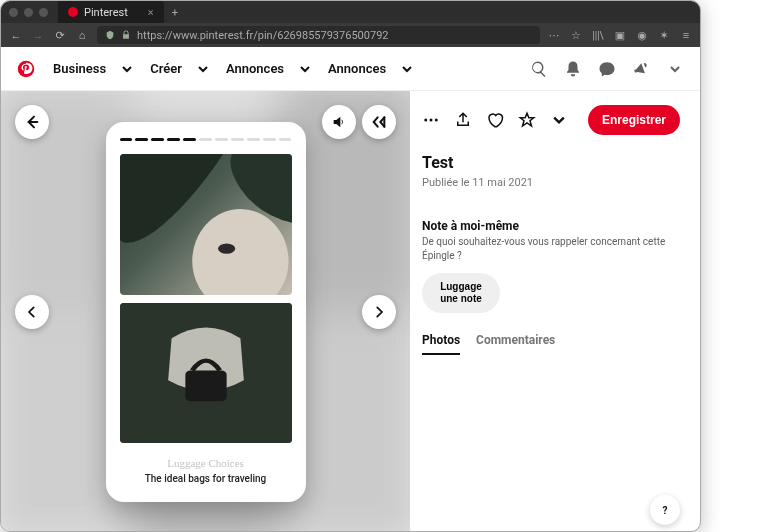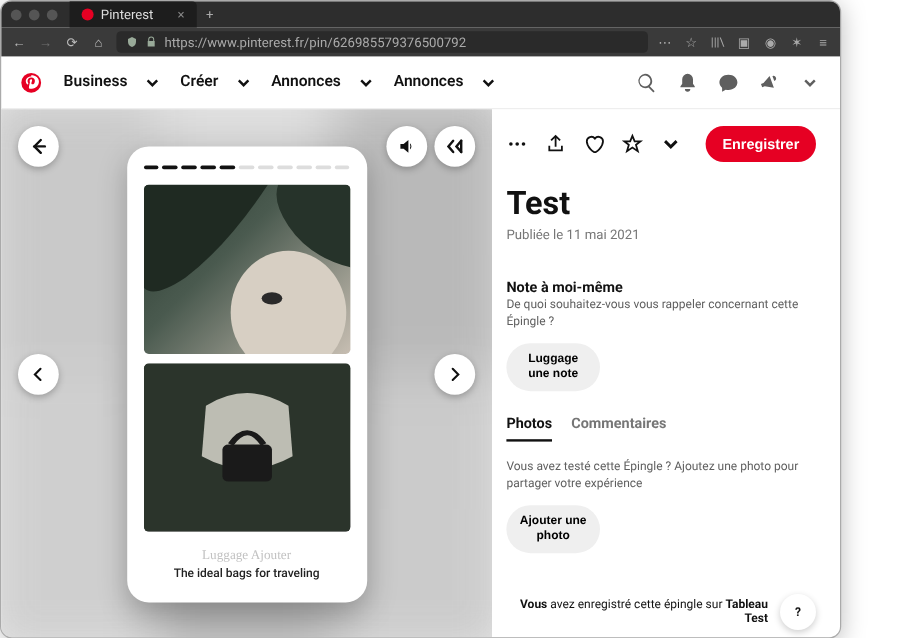--- a/index.html
+++ b/index.html
@@ -54,21 +54,21 @@
   .img2 { background: linear-gradient(180deg,#2c352c 0%, #7b7b73 50%, #2a2a2a 100%);}
   .caption { padding:10px 12px 18px; text-align:center;}
   .cap1 { color:#c2c2c2; font-family:Georgia,serif; font-size:11px; margin-bottom:4px;}
   .cap2 { color:#222; font-size:10px; font-weight:500;}
   
   .right { width:290px; padding:14px 20px 10px 12px; font-size:12px; color:#111; position:relative;}
   .actions { display:flex; align-items:center; gap:14px; margin-bottom:18px;}
   .actions .ic { width:18px; height:18px; cursor:pointer; display:flex; align-items:center; justify-content:center; color:#111;}
   .savebtn { background:#e60023; color:#fff; border:none; border-radius:20px; padding:8px 14px; font-weight:700; font-size:12px; cursor:pointer; margin-left:auto;}
   .chev { margin-left:auto; margin-right:6px; }
-  .title { font-size:27px; font-weight:700; margin-bottom:4px;}
+  .title { font-size:16px; font-weight:700; margin-bottom:4px;}
   .date { color:#767676; font-size:11px; margin-bottom:30px;}
   .section-label { font-weight:700; font-size:12px; margin-bottom:2px;}
   .section-sub { color:#5f5f5f; font-size:10px; line-height:1.4; }
   .row { display:flex; align-items:flex-start; gap:10px; margin-bottom:20px;flex-direction:column;}
   .row .txt { flex:1;}
   .pillbtn { background:#efefef; border:none; border-radius:20px; padding:8px 10px; font-size:10px; font-weight:700; cursor:pointer; text-align:center; width:78px; line-height:1.2;}
   .tabs { display:flex; gap:16px; font-size:12px; font-weight:700; color:#767676; border-bottom:1px solid transparent; margin-bottom:14px;}
   .tabs .tabitem { padding-bottom:6px; cursor:pointer;}
   .tabs .active { color:#111; border-bottom:2px solid #111;}
   .footer { position:absolute; bottom:8px; right:20px; left:12px; display:flex; align-items:center; justify-content:flex-end; gap:10px; font-size:10px;}
@@ -241,21 +241,21 @@
         </div>
         <div class="img img2">
           <svg viewBox="0 0 100 100" preserveAspectRatio="none" width="100%" height="100%">
             <rect x="0" y="0" width="100" height="100" fill="#2b342b"></rect>
             <path d="M30 25 Q50 10 70 25 L72 55 Q50 70 28 55 Z" fill="#bdbdb3"></path>
             <rect x="38" y="48" width="24" height="22" rx="3" fill="#1a1a1a"></rect>
             <path d="M42 48 q8 -14 16 0" fill="none" stroke="#1a1a1a" stroke-width="3"></path>
           </svg>
         </div>
         <div class="caption">
-          <div class="cap1">Luggage Ajouter</div>
+          <div class="cap1">Luggage Choices</div>
           <div class="cap2">The ideal bags for traveling</div>
         </div>
       </div>
     </div>
 
     <div class="right">
       <div class="actions">
         <span class="ic">
             <svg viewBox="0 0 24 24" width="18" height="18" fill="#111">
               <circle cx="5" cy="12" r="2"></circle>
@@ -296,28 +296,19 @@
           <div class="section-sub">De quoi souhaitez-vous vous rappeler concernant cette Épingle ?</div>
         </div>
         <button class="pillbtn">Luggage une note</button>
       </div>
 
       <div class="tabs">
         <div class="tabitem active">Photos</div>
         <div class="tabitem">Commentaires</div>
       </div>
 
-      <div class="row">
-        <div class="txt">
-          <div class="section-sub">Vous avez testé cette Épingle ? Ajoutez une photo pour partager votre expérience</div>
-        </div>
-        <button class="pillbtn">Ajouter une photo</button>
-      </div>
 
       <div class="footer">
-        <div class="msg">
-          <b>Vous</b><span> avez enregistré cette épingle sur </span><b>Tableau Test</b>
-        </div>
         <div class="helpbtn">?</div>
       </div>
     </div>
   </div>
 </div>
 
 </body></html>

